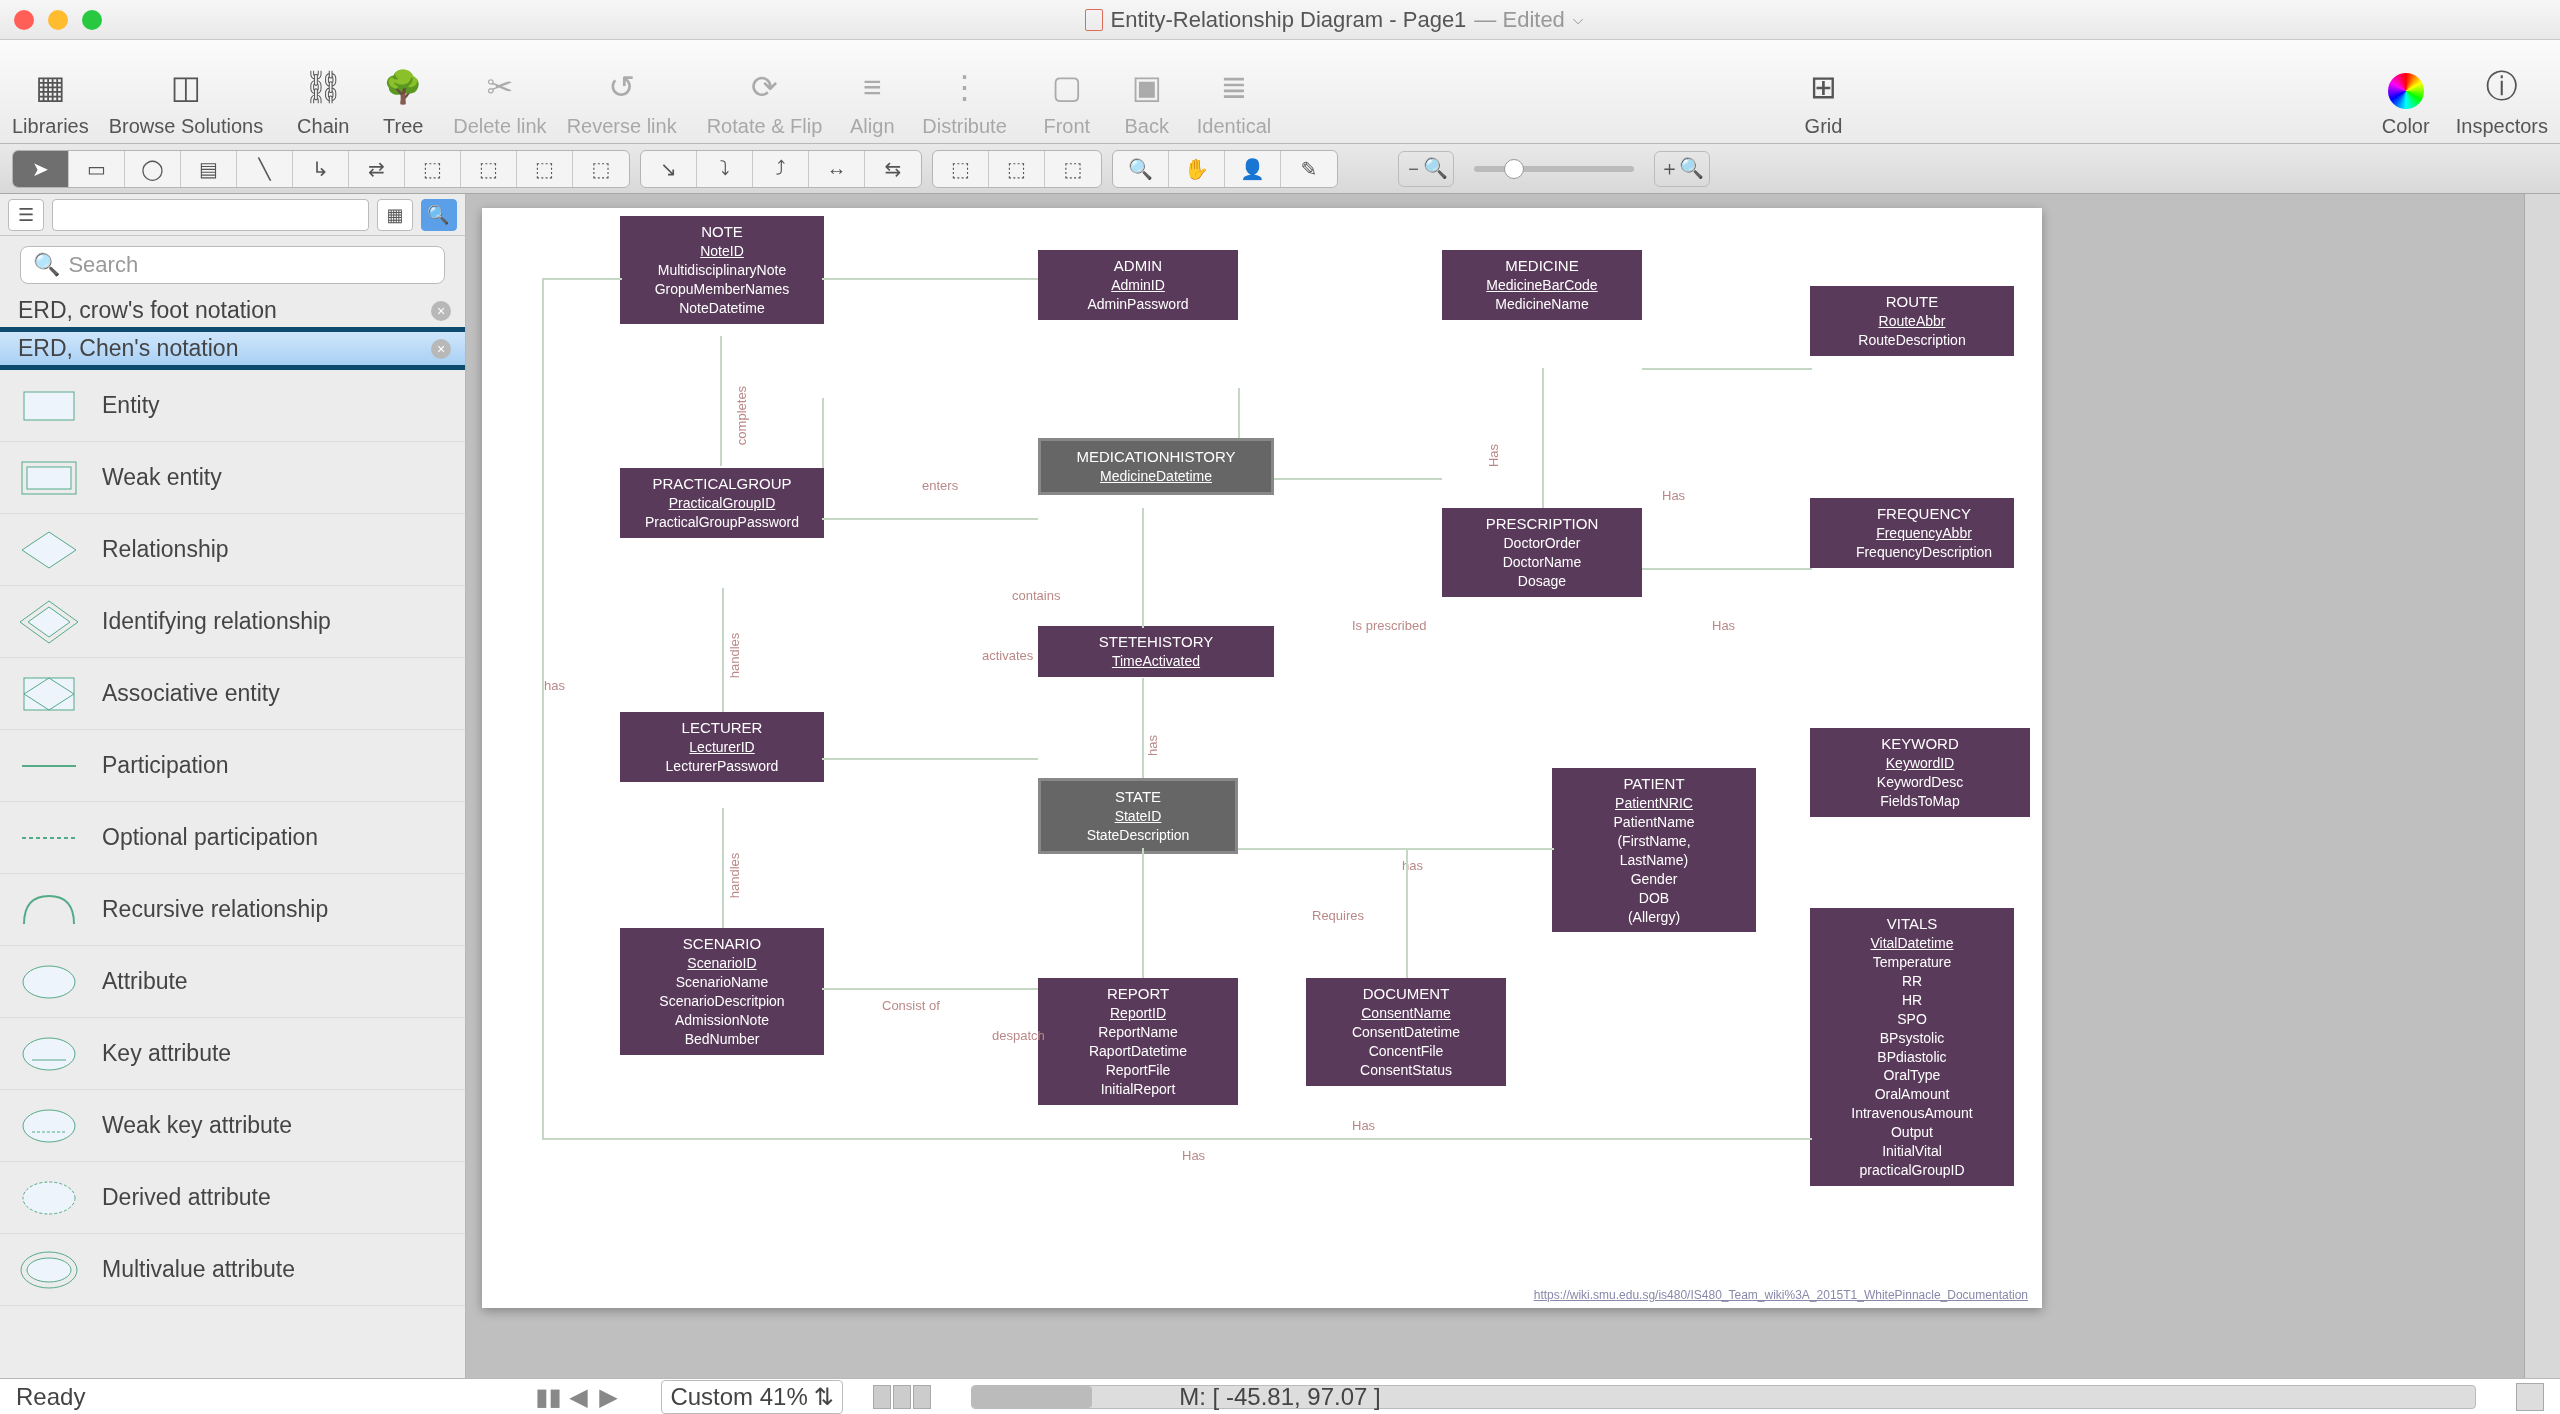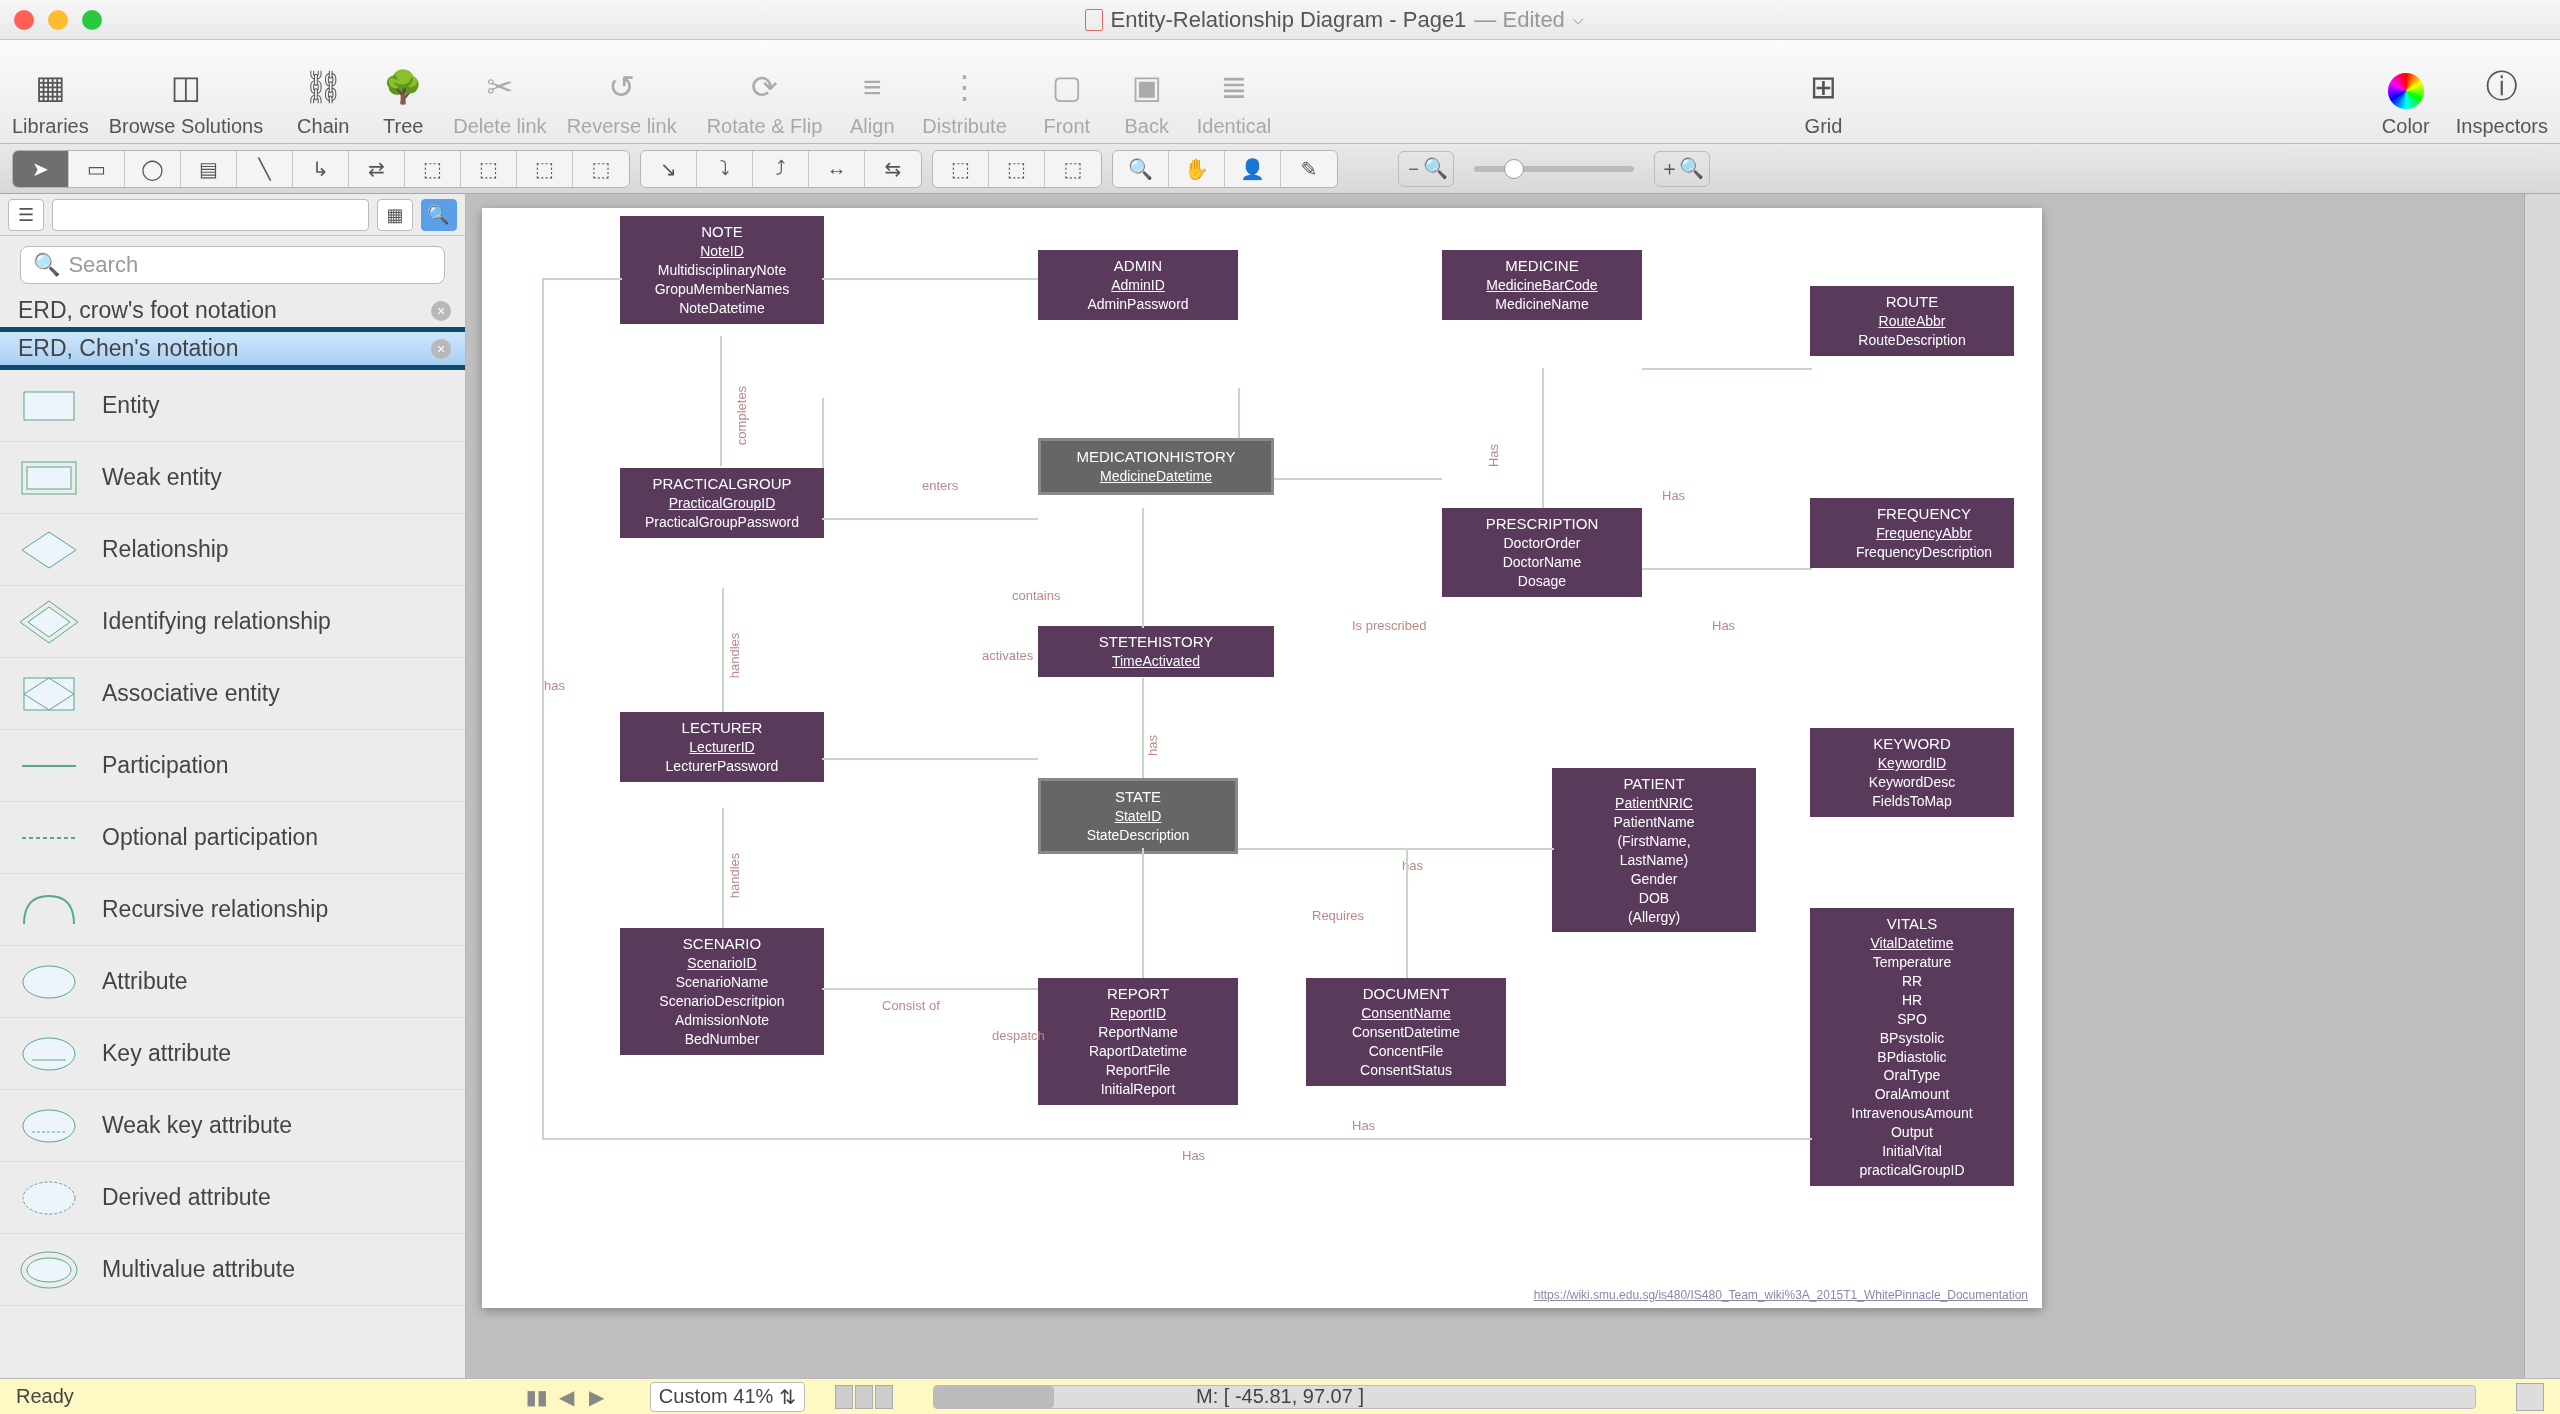--- a/index.html
+++ b/index.html
@@ -50,21 +50,21 @@
 .rightstrip{position:absolute;right:0;top:0;width:36px;height:100%;background:#d8d8d8;border-left:1px solid #aaa}
 
 .entity{position:absolute;background:#5a3a5a;color:#fff;text-align:center;padding:6px 8px;font-size:15px;line-height:1.35}
 .entity.sel{background:#666;border:3px solid #888}
 .entity .ename{font-weight:400}
 .entity .attr{font-size:14px}
 .entity .key{text-decoration:underline}
 .conn{position:absolute;background:#c5d8c5}
 .connlabel{position:absolute;font-size:13px;color:#b88;background:transparent}
 
-.statusbar{height:36px;background:#fef9c3;border-top:1px solid #b8b8b8;display:flex;align-items:center;padding:0 16px;font-size:20px;color:#444;gap:30px}
+.statusbar{height:36px;background:#ffffff;border-top:1px solid #b8b8b8;display:flex;align-items:center;padding:0 16px;font-size:24px;color:#444;gap:30px}
 .pager{display:flex;align-items:center;gap:4px;margin-left:auto;margin-right:10px}
 .pagebtn{width:26px;height:26px;display:flex;align-items:center;justify-content:center;color:#888}
 .zoomsel{display:flex;align-items:center;gap:6px;border:1px solid #bbb;border-radius:4px;padding:2px 8px;background:#fff}
 .hscroll{flex:1;height:24px;background:#ddd;border:1px solid #bbb;border-radius:4px;margin:0 10px;position:relative}
 .hscroll .thumb{position:absolute;left:0;top:0;width:120px;height:100%;background:#bbb;border-radius:4px}
 .footerlink{position:absolute;right:14px;bottom:6px;font-size:12px;color:#88a;text-decoration:underline}
 
 svg.shape{width:62px;height:48px}
 </style>
 </head>
@@ -390,21 +390,21 @@
         <div class="entity" style="left: 138px; top: 504px; width: 204px;">
           <div class="ename">LECTURER</div>
           <div class="attr key">LecturerID</div>
           <div class="attr">LecturerPassword</div>
         </div>
         <div class="entity sel" style="left: 556px; top: 570px; width: 200px;">
           <div class="ename">STATE</div>
           <div class="attr key">StateID</div>
           <div class="attr">StateDescription</div>
         </div>
-        <div class="entity" style="left: 1328px; top: 520px; width: 204px;">
+        <div class="entity" style="left: 1328px; top: 520px; width: 220px;">
           <div class="ename">KEYWORD</div>
           <div class="attr key">KeywordID</div>
           <div class="attr">KeywordDesc</div>
           <div class="attr">FieldsToMap</div>
         </div>
         <div class="entity" style="left: 1070px; top: 560px; width: 204px;">
           <div class="ename">PATIENT</div>
           <div class="attr key">PatientNRIC</div>
           <div class="attr">PatientName</div>
           <div class="attr">(FirstName,</div>

